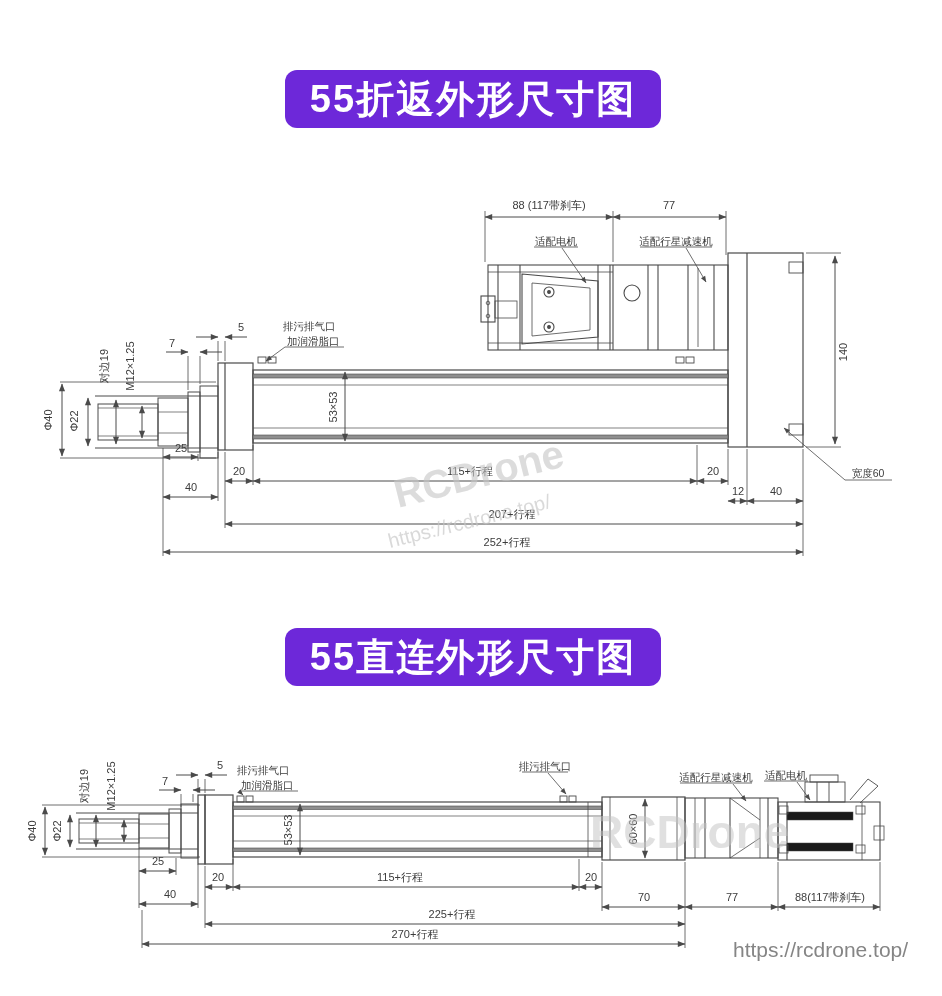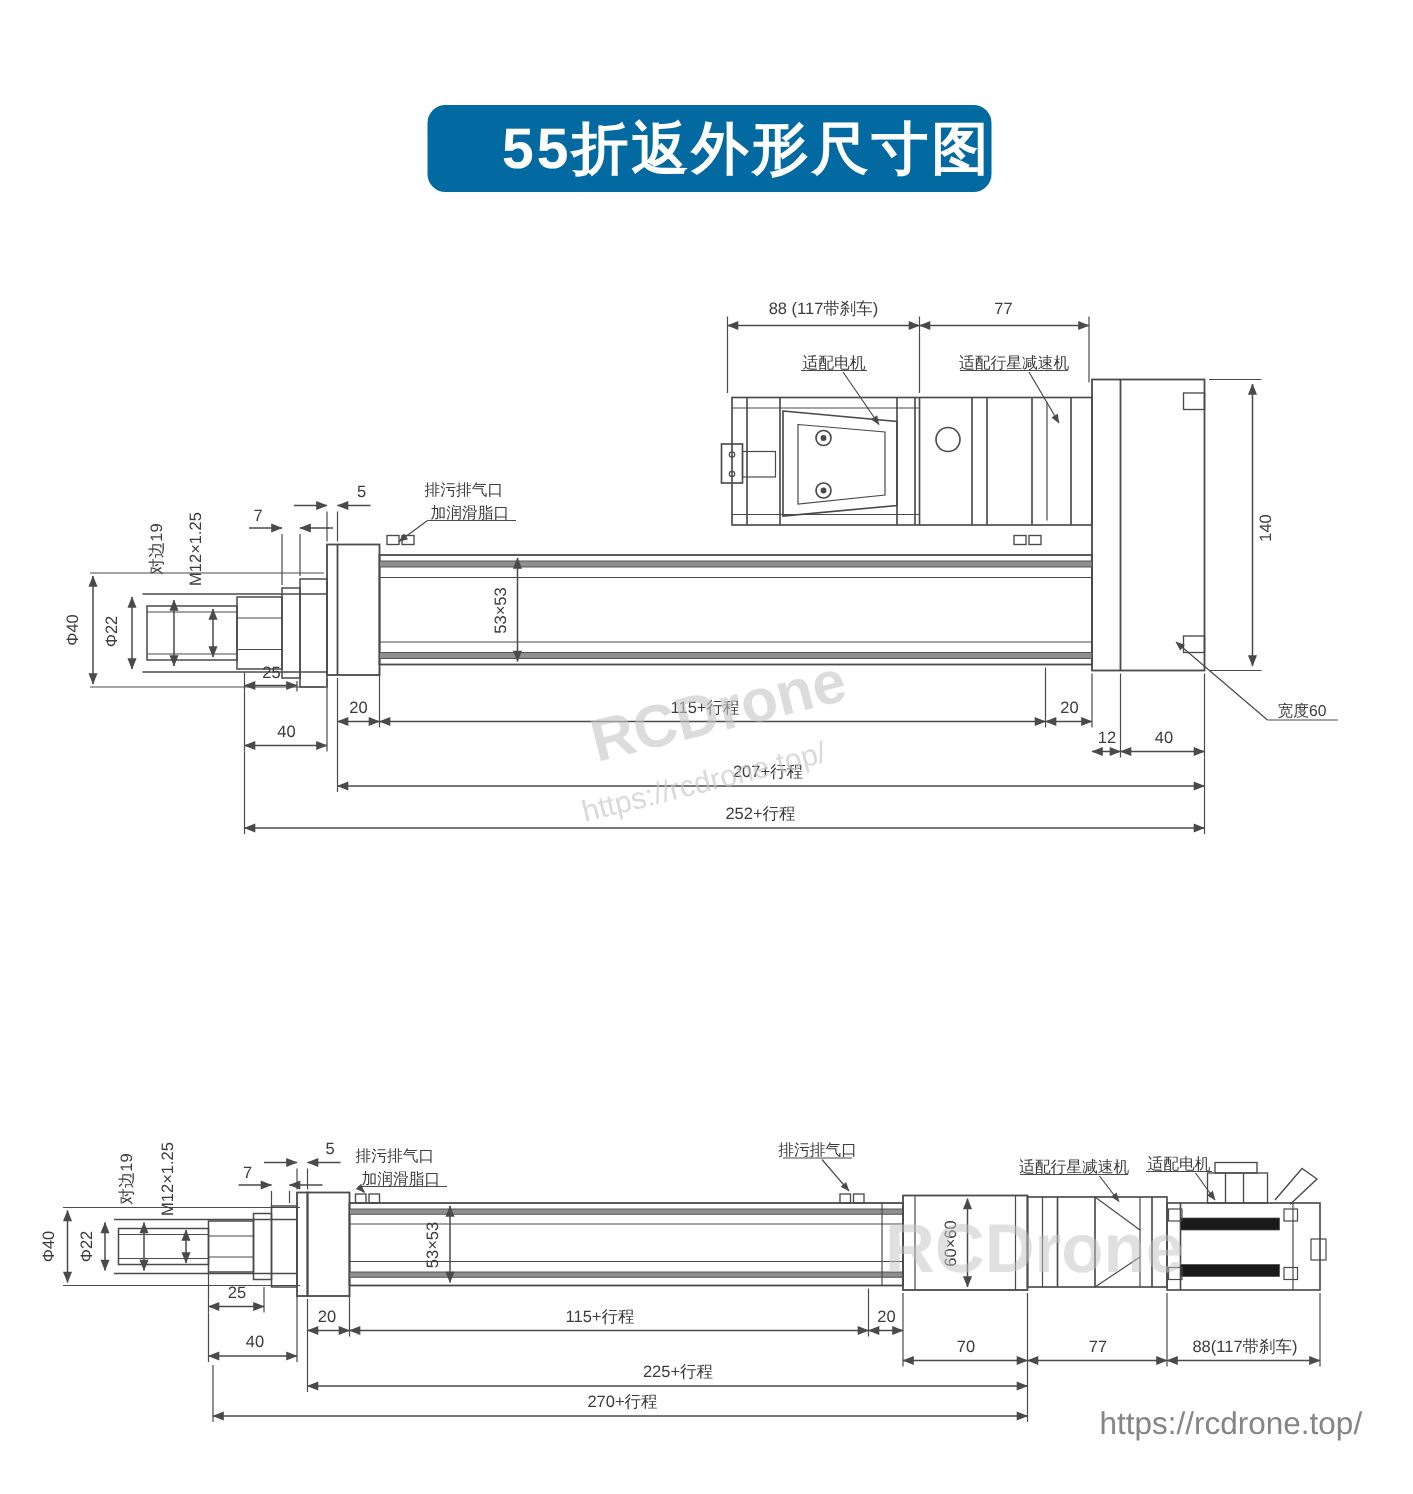--- a/index.html
+++ b/index.html
@@ -1,19 +1,19 @@
 <!DOCTYPE html>
 <html><head>
 <meta charset="utf-8">
 <style>
   html,body{margin:0;padding:0;background:#fff;}
   .canvas{position:relative;width:942px;height:996px;background:#ffffff;overflow:hidden;
           font-family:"Liberation Sans",sans-serif;}
-  .title-badge{position:absolute;left:285px;width:376px;height:58px;background:#0369a1;
-               border-radius:12px;display:flex;align-items:center;justify-content:flex-end;
+  .title-badge{position:absolute;left:285px;width:376px;height:58px;background:#6d28d9;
+               border-radius:12px;display:flex;align-items:center;justify-content:center;
                color:#ffffff;font-size:38px;font-weight:bold;letter-spacing:2px;}
   #title-foldback{top:70px;}
   #title-direct{top:628px;}
   svg{position:absolute;left:0;}
   #svg-foldback{top:180px;}
   #svg-direct{top:700px;}
   .footer-url{position:absolute;left:733px;top:938px;font-size:21px;color:#858585;}
   text{font-family:"Liberation Sans",sans-serif;fill:#3c3c3c;}
   .dimtxt{font-size:11px;}
   .cntxt{font-size:10.5px;}
@@ -21,20 +21,23 @@
   .wm-url{font-size:20px;fill:#c6c6c6;opacity:.65;}
   .wm-big2{font-size:46px;font-weight:bold;fill:#c3c3c3;opacity:.5;}
 </style>
 </head>
 <body>
 
 <div class="canvas">
 
   <div class="title-badge" id="title-foldback">
     <span>55折返外形尺寸图</span>
+  </div>
+  <div class="title-badge" id="title-direct">
+    <span>55直连外形尺寸图</span>
   </div>
 
   <svg id="svg-foldback" width="942" height="420" viewBox="0 180 942 420">
     <defs>
       <marker id="ma1" viewBox="0 0 10 10" refX="9" refY="5" markerWidth="11" markerHeight="8" orient="auto-start-reverse">
           <path d="M0,1.2 L9.5,5 L0,8.8 z" fill="#4a4a4a"></path>
         </marker>
     </defs>
     <g stroke="#4a4a4a" stroke-width="1" fill="none">
 

